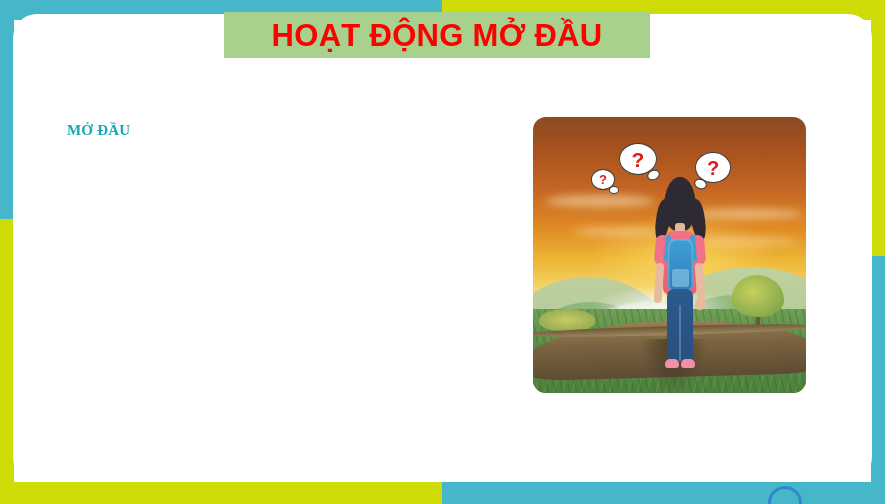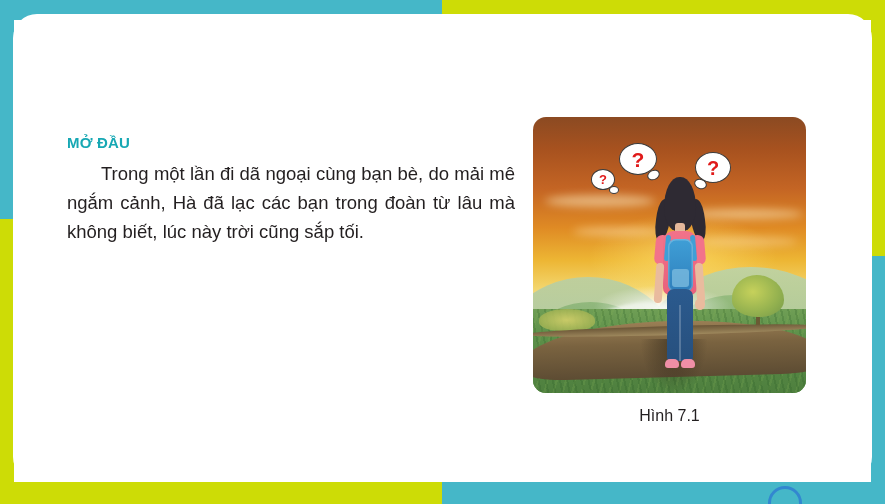--- a/index.html
+++ b/index.html
@@ -88,22 +88,23 @@
     position: absolute;
     left: 13px;
     top: 14px;
     width: 859px;
     height: 467px;
   }
 
   .text-col {
     position: absolute;
     left: 54px;
-    top: 120px;
+    top: 108px;
     width: 448px;
+    font-family: Liberation Serif, serif;
   }
 
   .section-heading {
     color: #17a8b4;
     font-size: 15px;
     font-weight: bold;
     letter-spacing: .2px;
     margin: 0 0 9px 0;
   }
 
@@ -385,26 +386,28 @@
   <div class="edge edge-left-bottom"></div>
   <div class="edge edge-right-top"></div>
   <div class="edge edge-right-bottom"></div>
   <div class="edge edge-bottom-left"></div>
   <div class="edge edge-bottom-right"></div>
 
   <div class="card"></div>
 
   <div class="deco-circle"></div>
 
+  <div class="title-banner">
+    <span class="title-text">HOẠT ĐỘNG MỞ ĐẦU</span>
+  </div>
 
   <div class="content">
 
     <div class="text-col">
       <div class="section-heading">MỞ ĐẦU</div>
-      <p class="para">Trong một lần đi dã ngoại cùng bạn bè, do mải mê ngắm cảnh, Hà đã lạc các bạn trong đoàn từ lâu mà không biết, lúc này trời cũng sắp tối.</p>
     </div>
 
     <div class="figure-wrap">
       <div class="figure-frame">
 
         <div class="sunglow"></div>
         <div class="wisp wisp-a"></div>
         <div class="wisp wisp-b"></div>
         <div class="wisp wisp-c"></div>
         <div class="wisp wisp-d"></div>
@@ -447,17 +450,16 @@
         </div>
 
         <div class="qtail qt-2"></div>
         <div class="qtail qt-1"></div>
         <div class="qtail qt-3"></div>
         <div class="qbubble qb-small">?</div>
         <div class="qbubble qb-big">?</div>
         <div class="qbubble qb-right">?</div>
 
       </div>
-      <div class="figcaption">Hình 7.1</div>
     </div>
 
   </div>
 </div>
 
 </body></html>

